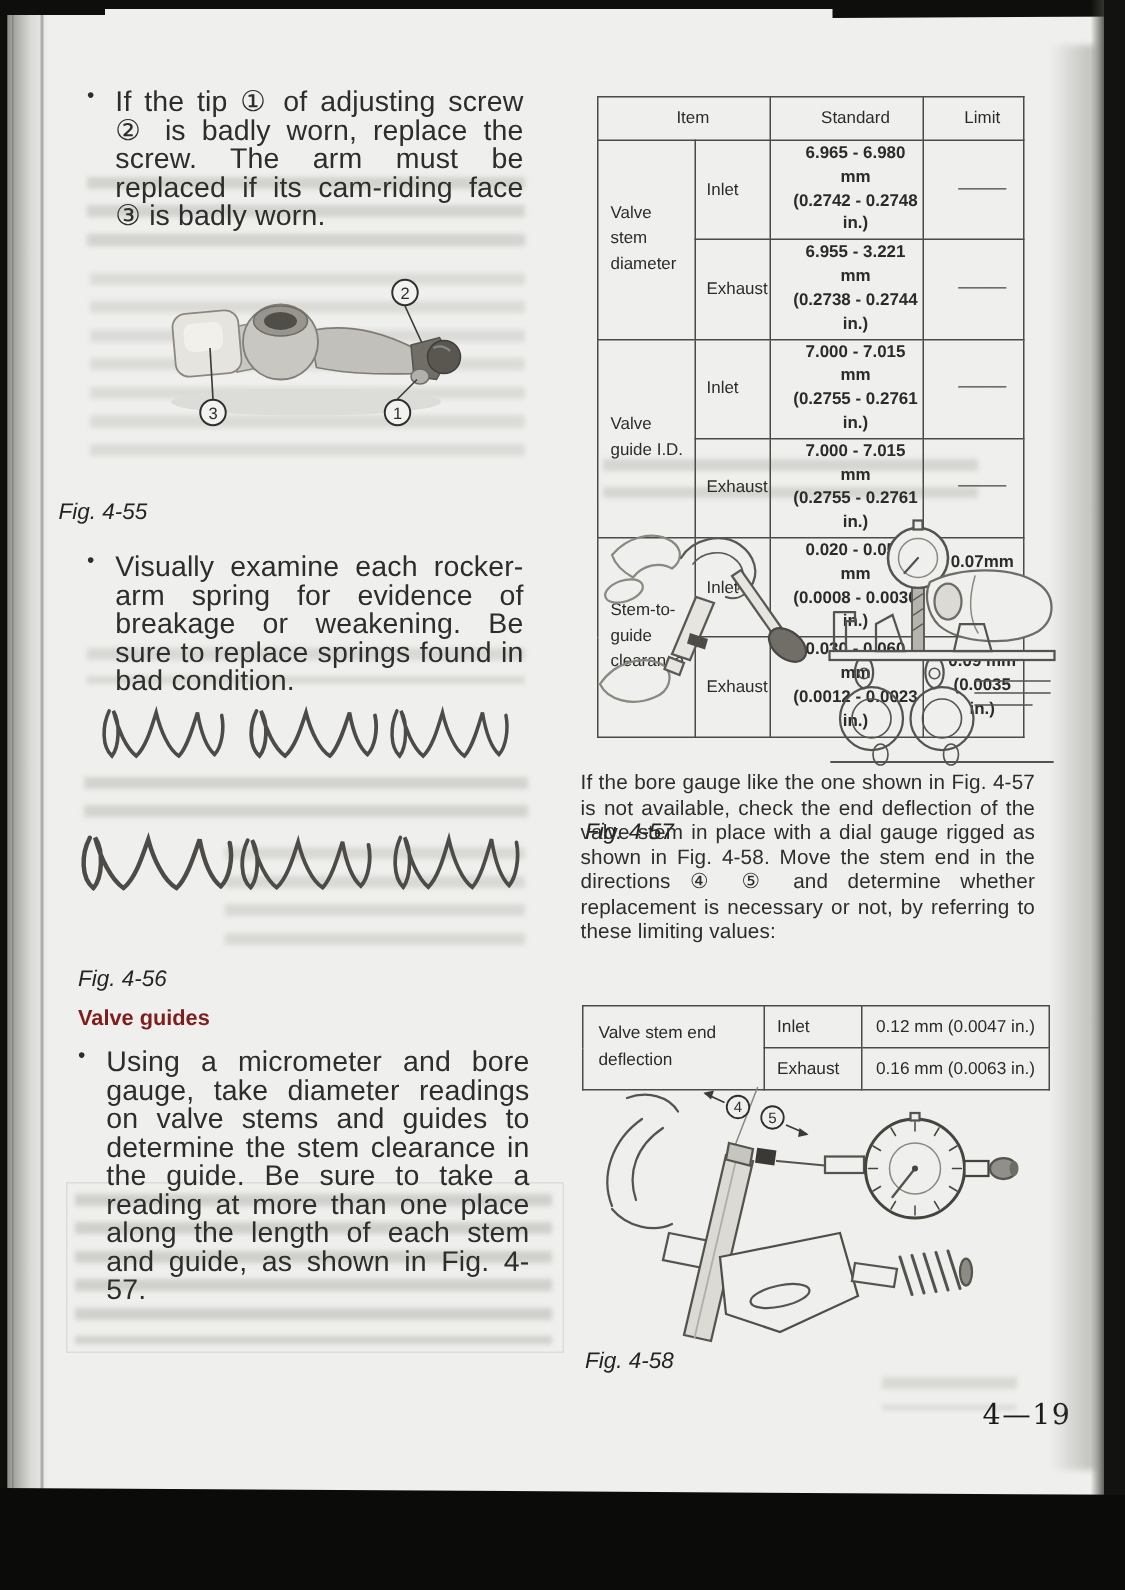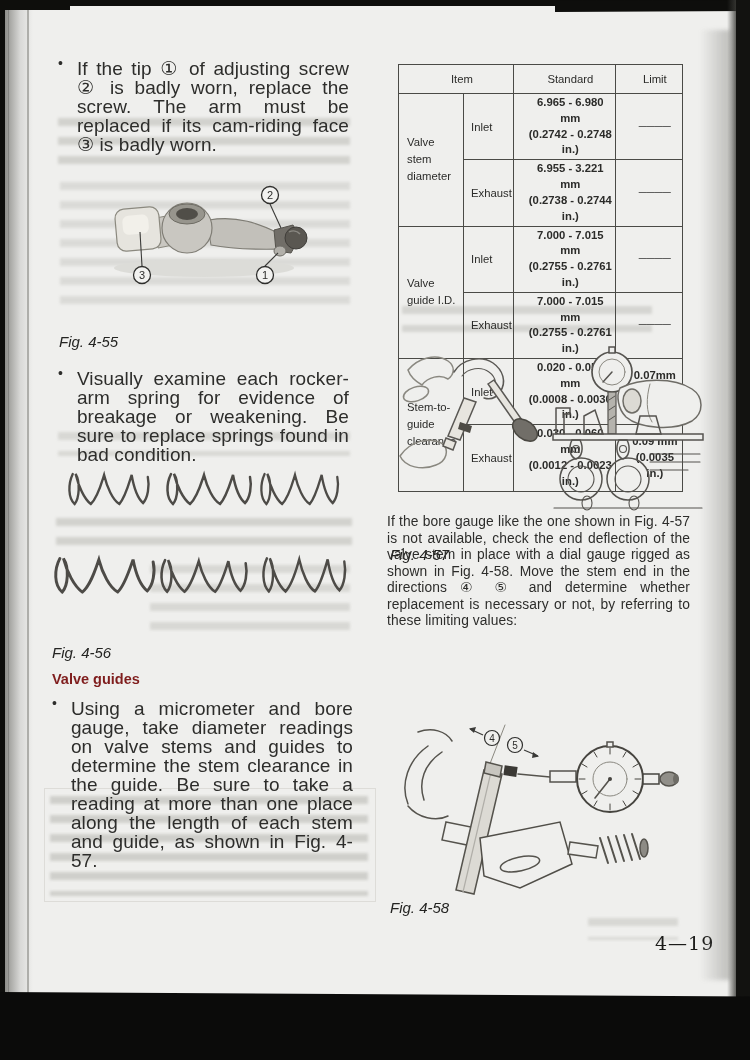--- a/index.html
+++ b/index.html
@@ -105,21 +105,21 @@
     </g>
     <g>
       <circle cx="173" cy="97" r="8.5" fill="#f2f2f0" stroke="#2e2e2c" stroke-width="1.3"></circle>
       <text x="173" y="101" font-size="11" text-anchor="middle" fill="#2e2e2c">1</text>
     </g>
     <g>
       <circle cx="50" cy="97" r="8.5" fill="#f2f2f0" stroke="#2e2e2c" stroke-width="1.3"></circle>
       <text x="50" y="101" font-size="11" text-anchor="middle" fill="#2e2e2c">3</text>
     </g>
   </svg>
-  <div class="figcap" style="left:59px;top:333px;">Fig. 4-55</div>
+  <div class="figcap" style="left:39px;top:333px;">Fig. 4-55</div>
 
   <div class="bullet" style="left:58px;top:364px;width:296px;">
     <span class="bmark">•</span>
     <p class="btext">Visually examine each rocker-arm spring for evidence of breakage or weakening. Be sure to replace springs found in bad condition.</p>
   </div>
 
   <svg class="fig" style="left:46px;top:460px;" width="312" height="158" viewBox="0 0 312 158">
     <defs>
       <path id="spring" d="M5,4 C0,14 0,28 7,34 C12,28 13,12 8,4 C11,16 17,29 24,34 C31,28 35,14 38,5 C41,17 47,30 54,34 C60,28 64,14 67,5 C69,16 73,28 79,33 C84,28 86,16 84,7" fill="none" stroke="#4d4b47" stroke-width="2.5" stroke-linecap="round"></path>
     </defs>
@@ -256,20 +256,33 @@
       <ellipse cx="199" cy="167" rx="5" ry="7" stroke-width="1.1"></ellipse>
       <ellipse cx="246" cy="167" rx="5" ry="7" stroke-width="1.1"></ellipse>
       <path d="M262,118 L312,118 M262,126 L312,126 M262,134 L300,134" stroke-width="1.1"></path>
       <path d="M166,172 L314,172" stroke-width="1.2"></path>
     </g>
   </svg>
   <div class="figcap" style="left:390px;top:546px;">Fig. 4-57</div>
 
   <p class="para" style="left:387px;top:514px;width:303px;">If the bore gauge like the one shown in Fig. 4-57 is not available, check the end deflection of the valve stem in place with a dial gauge rigged as shown in Fig. 4-58. Move the stem end in the directions ④ ⑤ and determine whether replacement is necessary or not, by referring to these limiting values:</p>
 
+  <table class="defl">
+    <tbody>
+        <tr>
+      <td rowspan="2" class="d-label">Valve stem end deflection</td>
+      <td class="d-sub">Inlet</td>
+      <td class="d-val">0.12 mm (0.0047 in.)</td>
+    </tr>
+    <tr>
+      <td class="d-sub">Exhaust</td>
+      <td class="d-val">0.16 mm (0.0063 in.)</td>
+    </tr>
+  </tbody>
+    </table>
 
   <svg class="fig" style="left:388px;top:724px;" width="332" height="176" viewBox="0 0 332 176">
     <g fill="none" stroke="#55534d" stroke-width="1.5" stroke-linecap="round">
       <line x1="117" y1="1" x2="98" y2="50" stroke="#8a8880" stroke-width="1"></line>
       <path d="M30,8 C44,3 58,7 64,17"></path>
       <path d="M40,22 C20,36 12,60 20,80"></path>
       <path d="M54,28 C36,40 30,58 36,76"></path>
       <path d="M20,82 C30,94 48,98 60,92"></path>
       <path d="M58,98 L88,104 L84,122 L54,116 Z" fill="#efefed"></path>
       <path d="M96,46 L114,50 L86,170 L68,166 Z" fill="#dcdad4"></path>

